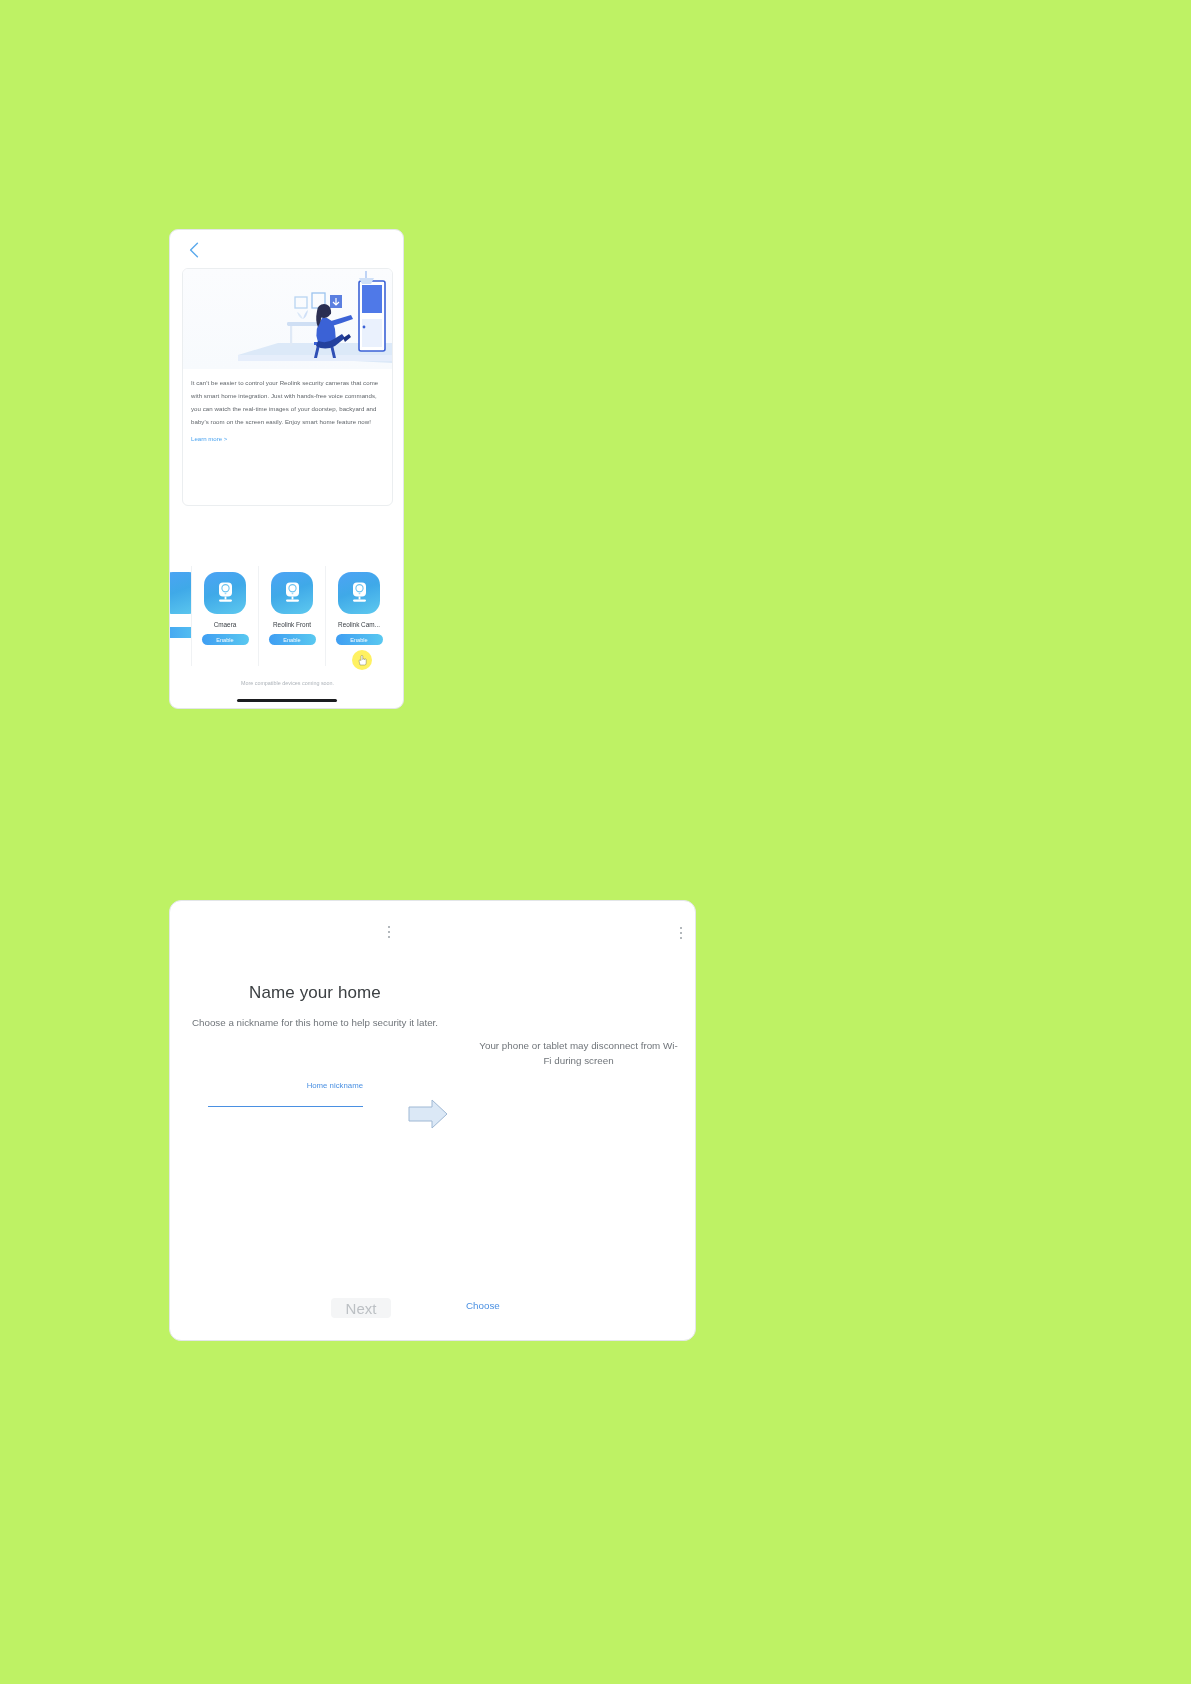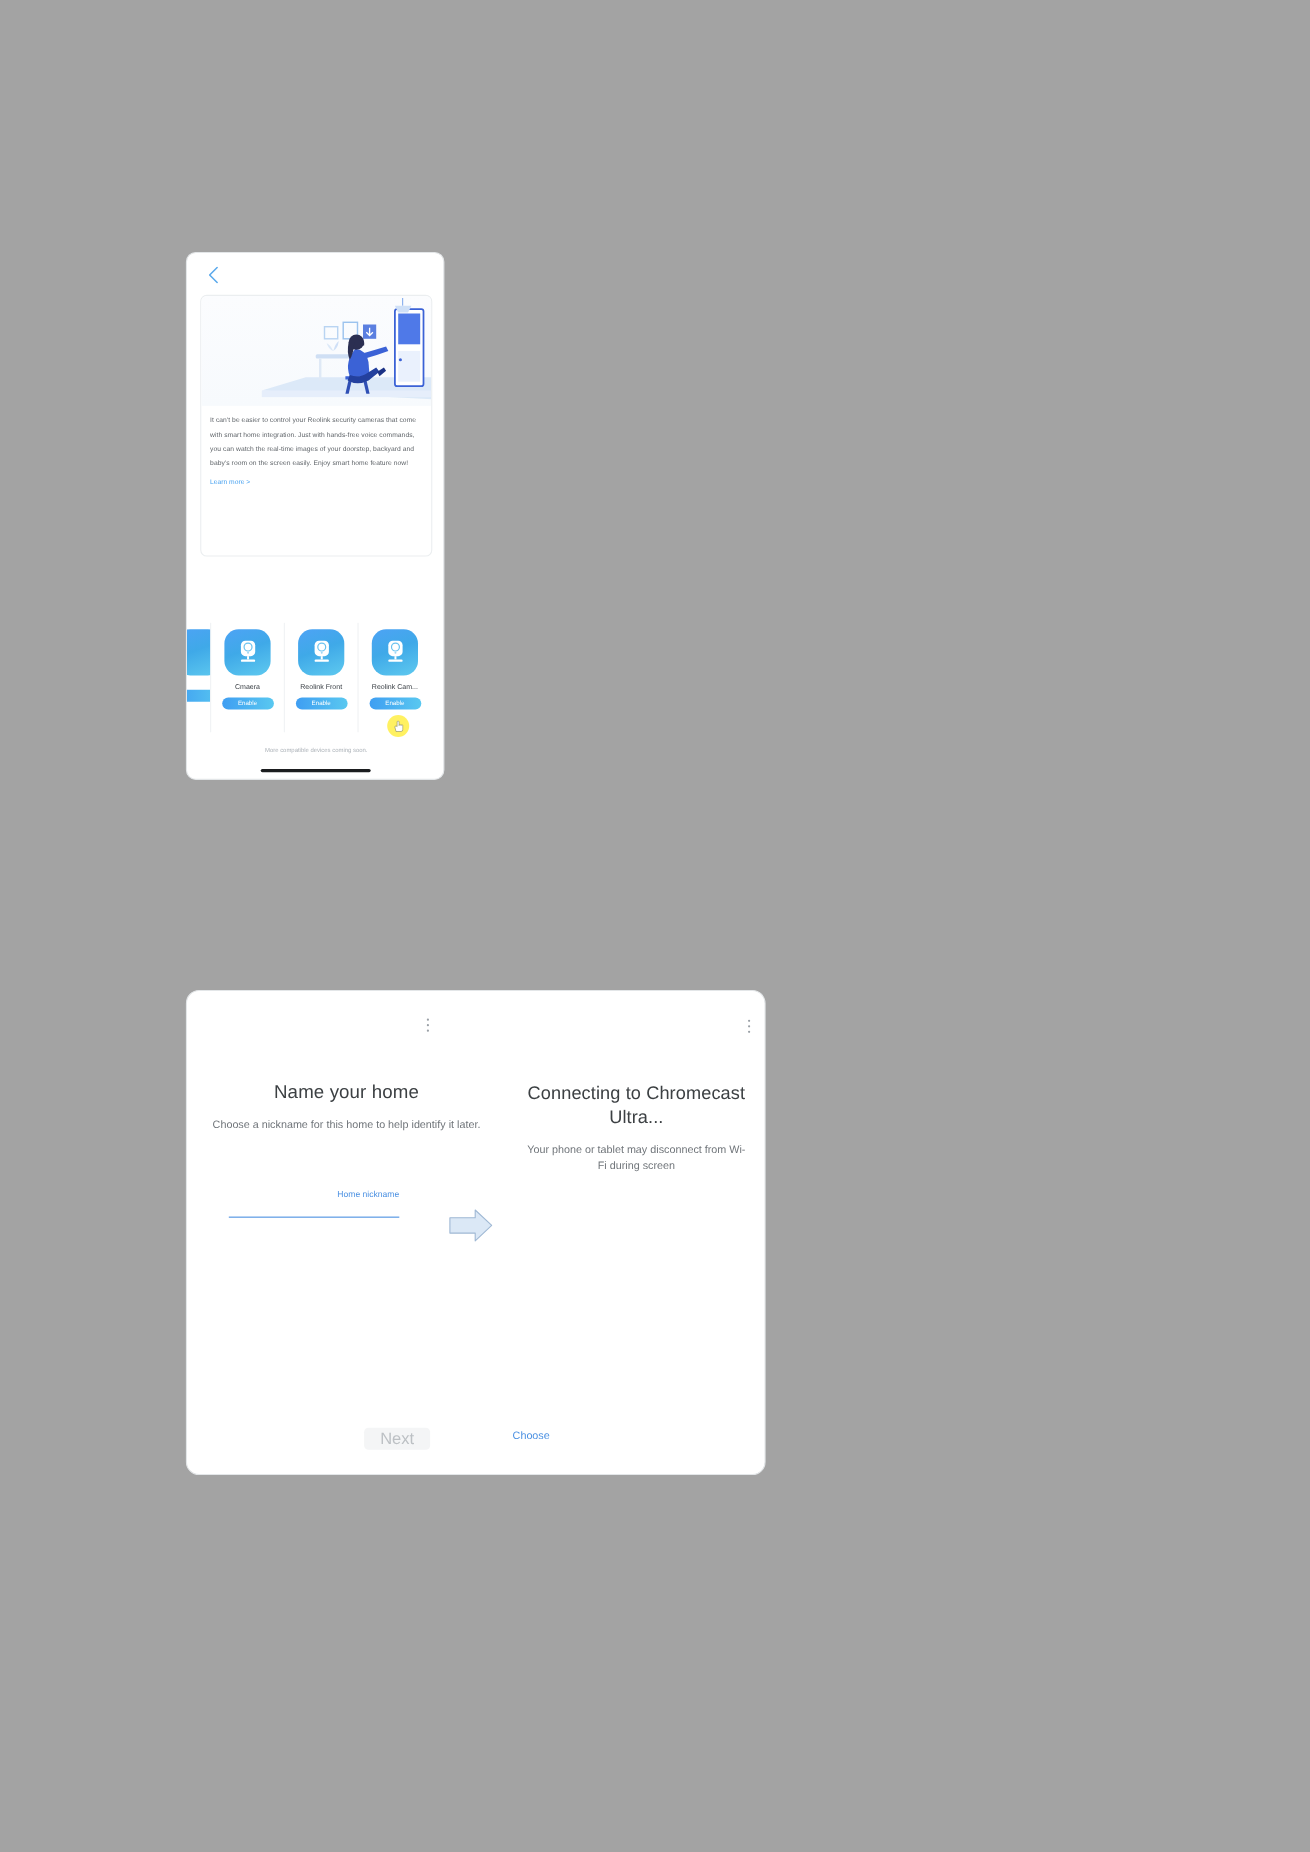--- a/index.html
+++ b/index.html
@@ -2,21 +2,21 @@
 <html><head>
 <meta charset="utf-8">
 <style>
   * { box-sizing: border-box; margin: 0; padding: 0; }
   html, body {
     width: 1191px; height: 1684px;
     background: #ffffff;
     font-family: "Liberation Sans", sans-serif;
     overflow: hidden;
   }
-  .page { position: relative; width: 1191px; height: 1684px; background:#a3a3a3; }
+  .page { position: relative; width: 1191px; height: 1684px; background:#bef264; }
 
   
   .phone-card {
     position: absolute; left: 169px; top: 229px;
     width: 235px; height: 480px;
     background: #ffffff;
     border: 1px solid #e3e6e8;
     border-radius: 9px;
     overflow: hidden;
   }
@@ -332,30 +332,29 @@
         <span></span>
     </div>
     <div class="kebab right">
       <span></span>
         <span></span>
         <span></span>
     </div>
 
     <div class="pane-left">
       <div class="gh-title">Name your home</div>
-      <div class="gh-sub">Choose a nickname for this home to help identify it later.</div>
+      <div class="gh-sub">Choose a nickname for this home to help security it later.</div>
 
       <div class="field-wrap">
         <span class="field-label">Home nickname</span>
         <div class="field-line"></div>
       </div>
     </div>
 
     <div class="pane-right">
-      <div class="gh-title">Connecting to Chromecast Ultra...</div>
       <div class="gh-sub">Your phone or tablet may disconnect from Wi-Fi during screen</div>
 
     </div>
 
     <button class="btn-next">Next</button>
     <button class="btn-cancel">Choose</button>
   </div>
 
   <div class="arrow">
     <svg width="40" height="32" viewBox="0 0 40 32">

